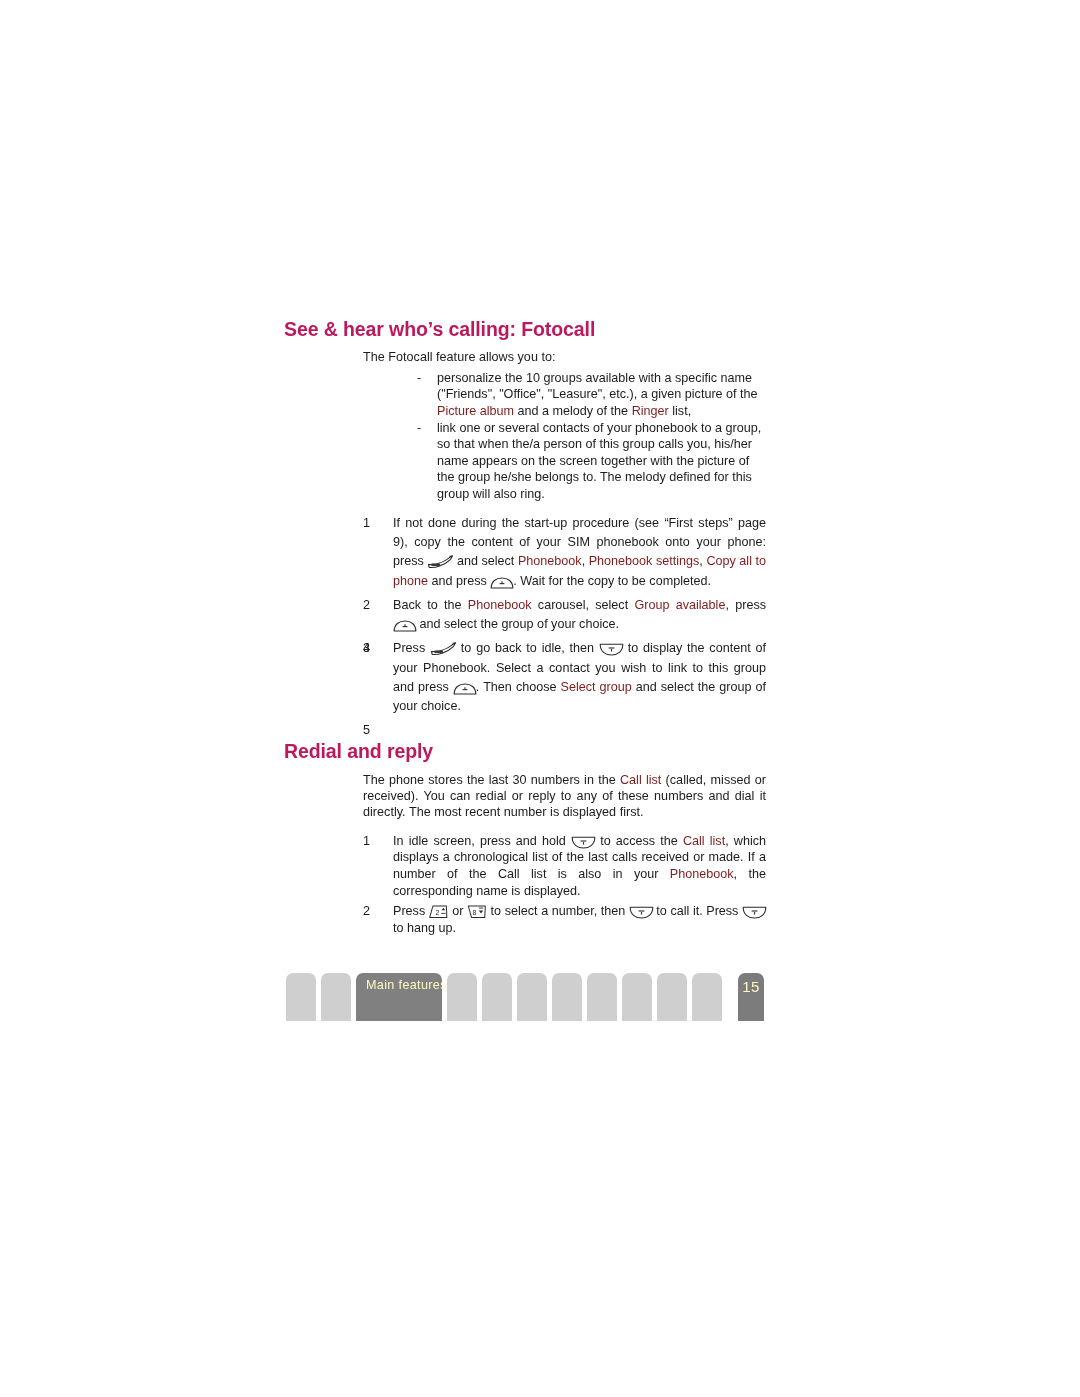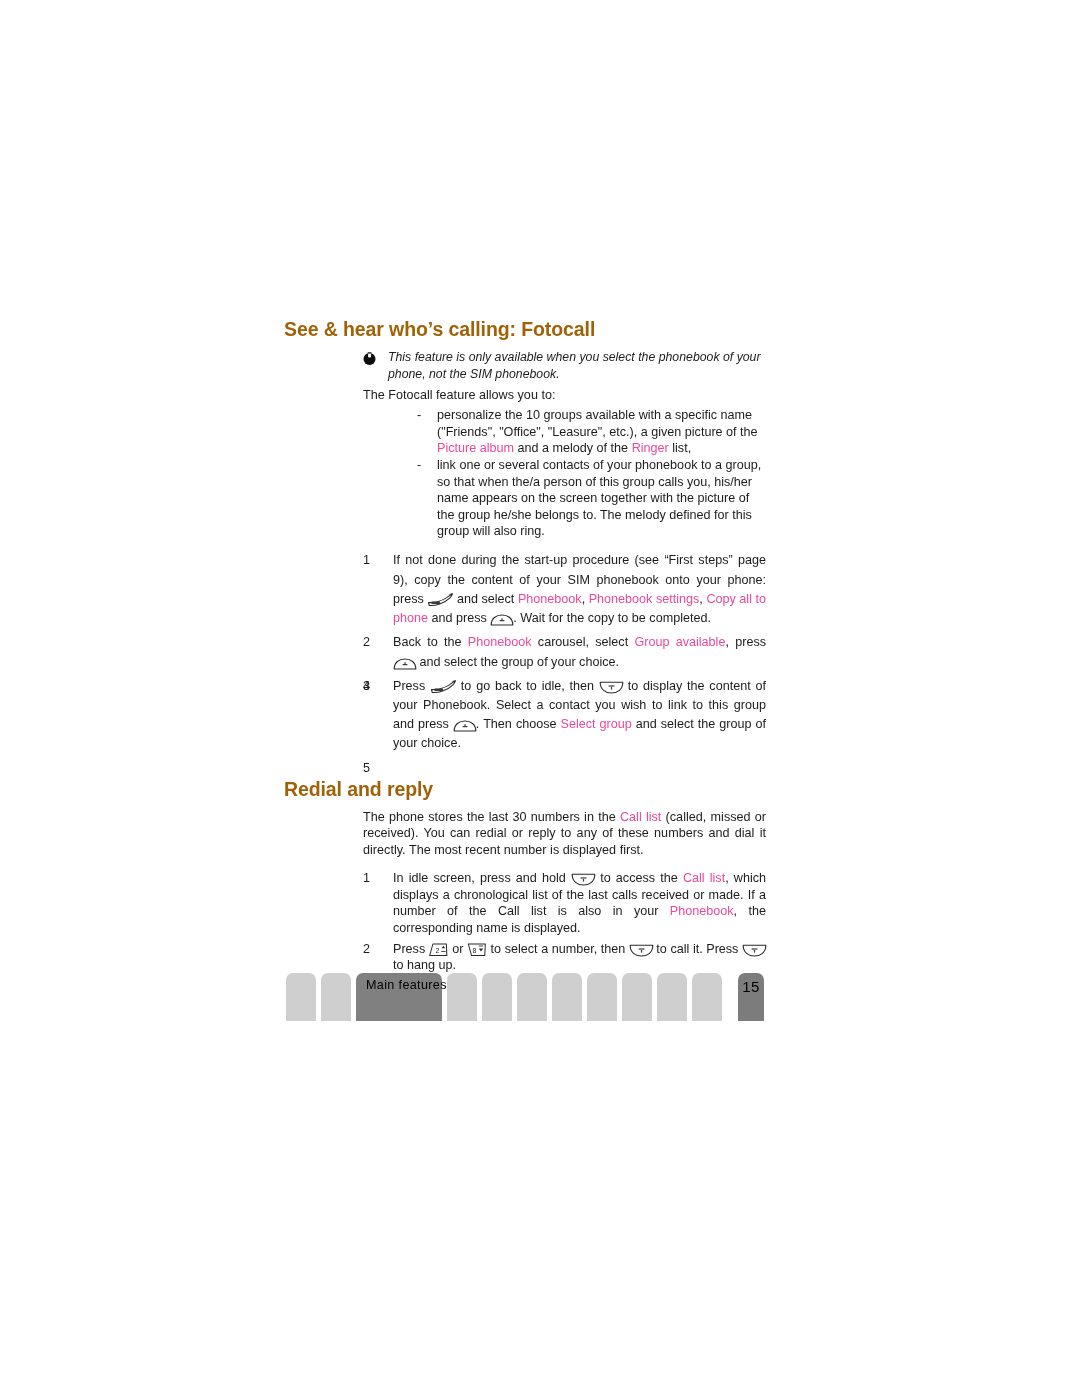--- a/index.html
+++ b/index.html
@@ -28,21 +28,21 @@
     position: absolute;
     left: 284px;
     top: 318px;
     width: 482px;
   }
 
   h2.section-heading {
     font-family: "Liberation Sans", sans-serif;
     font-size: 19.5px;
     font-weight: bold;
-    color: #a16207;
+    color: #be185d;
     margin: 0 0 9px 0;
     letter-spacing: -0.1px;
     line-height: 1.15;
   }
 
   h2.section-heading.second {
     margin-top: 24px;
   }
 
   
@@ -142,21 +142,21 @@
     width: 18px;
     text-align: left;
     color: #1c1c1c;
     font-size: 12.6px;
   }
   ol.step-list.tight > li {
     line-height: 16.6px;
     margin-bottom: 4px;
   }
 
-  .cyan { color: #ec4899; }
+  .cyan { color: #7f1d1d; }
 
   
   .keyicon {
     display: inline-block;
     vertical-align: -3px;
     position: relative;
   }
 
   
   .key-menu { width: 26px; height: 13px; }
@@ -188,21 +188,21 @@
     background: #808080;
   }
   .tab.pagenum {
     background: #7c7c7c;
     margin-top: 39px;
   }
   .tab .tab-label {
     position: absolute;
     left: 10px;
     top: 5px;
-    color: #000000;
+    color: #fef9c3;
     font-family: "Liberation Sans", sans-serif;
     font-size: 12.6px;
     letter-spacing: 0.35px;
     white-space: nowrap;
   }
   .tab.pagenum .tab-label {
     left: 0;
     right: 0;
     text-align: center;
     font-size: 15px;
@@ -212,30 +212,20 @@
 </style>
 </head>
 <body>
 
 <div class="page">
 
   <div class="content">
 
     <h2 class="section-heading">See &amp; hear who’s calling: Fotocall</h2>
 
-    <div class="note">
-      <span class="note-icon">
-        <svg viewBox="0 0 13 13" width="13" height="13">
-          <circle cx="6.5" cy="7" r="6" fill="#0d0d0d"></circle>
-          <rect x="5.1" y="0.4" width="2.9" height="5.1" rx="1.2" fill="#ffffff"></rect>
-          <rect x="4.6" y="0.2" width="3.9" height="1.4" rx="0.6" fill="#0d0d0d"></rect>
-        </svg>
-      </span>
-      <p>This feature is only available when you select the phonebook of your phone, not the SIM phonebook.</p>
-    </div>
 
     <div class="plain-line">
       <p class="body" style="text-align:left;">The Fotocall feature allows you to:</p>
     </div>
 
     <ul class="dash-list">
       <li>
         <span class="dash">-</span>
         <span class="rich"><span>personalize the 10 groups available with a specific name ("Friends", "Office", "Leasure", etc.), a given picture of the </span><span class="cyan">Picture album</span><span> and a melody of the </span><span class="cyan">Ringer</span><span> list,</span></span>
       </li>

